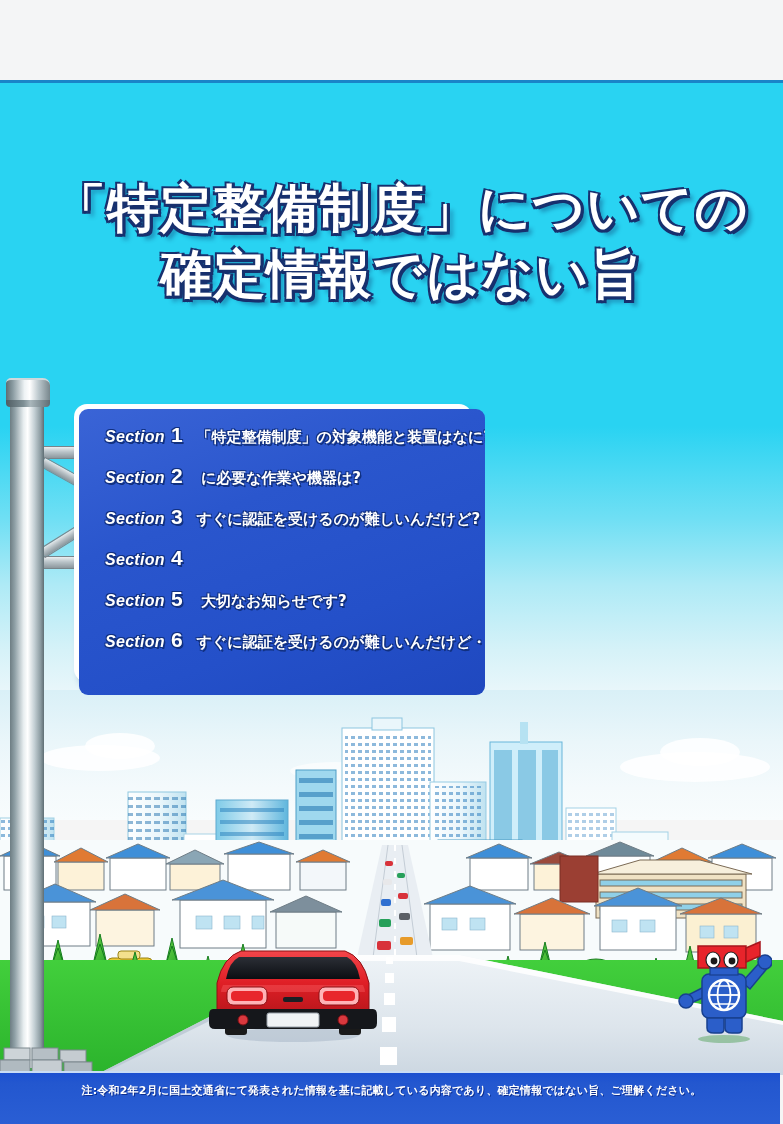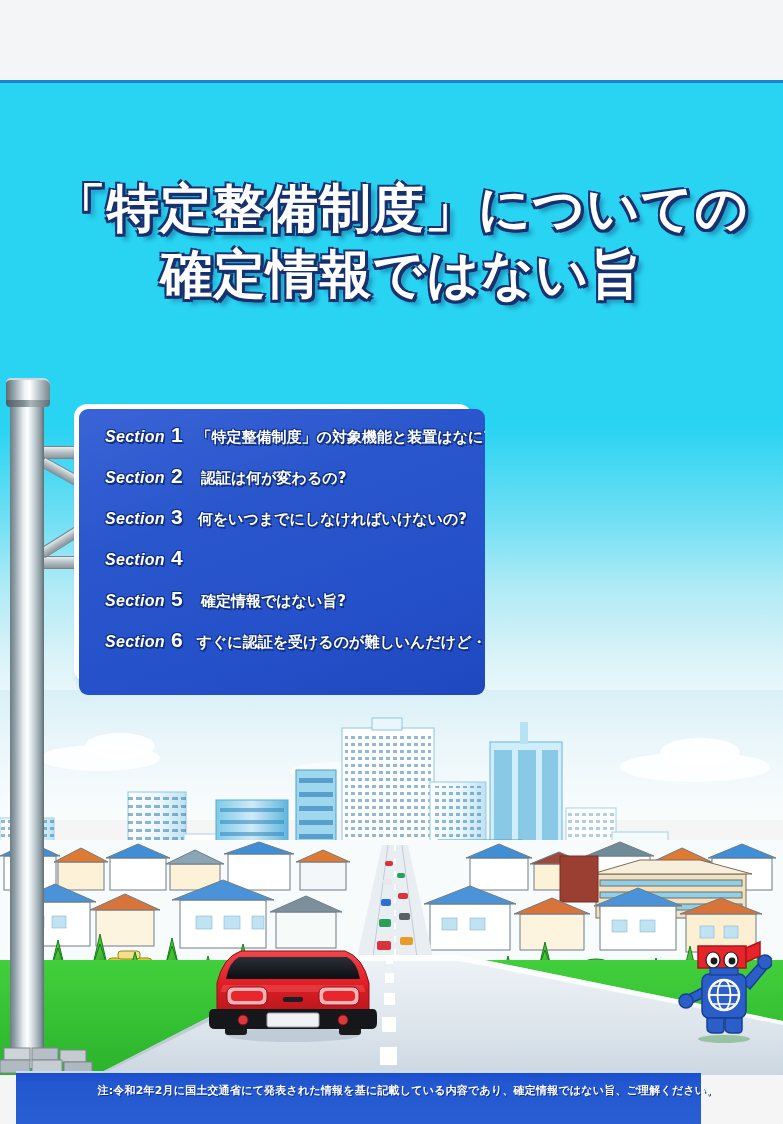--- a/index.html
+++ b/index.html
@@ -72,21 +72,21 @@
   .city{position:absolute;left:0;top:700px;width:783px;height:250px;z-index:5;}
   .suburb{position:absolute;left:0;top:840px;width:783px;height:170px;z-index:6;}
 
   
   .car{position:absolute;left:205px;top:925px;width:175px;height:120px;z-index:22;}
 
   
   .mascot{position:absolute;left:676px;top:932px;width:96px;height:112px;z-index:23;}
 
   
-  .footer{position:absolute;left:16px;bottom:0;width:685px;height:51px;z-index:45;
+  .footer{position:absolute;left:0;bottom:0;width:780px;height:51px;z-index:45;
     background:linear-gradient(180deg,#1b4fd0 0%,#2357cf 20%,#2a5ed4 100%);
     border-top:2px solid #c9dcf5;}
   .footer-text{position:absolute;left:0;top:10px;width:783px;text-align:center;
     font-family:"DejaVu Sans","Liberation Sans",sans-serif;font-weight:bold;font-size:11px;
     color:#ffffff;letter-spacing:.2px;white-space:nowrap;
     text-shadow:1px 1px 0 #0d2f8f;}
 </style>
 </head>
 <body>
 
@@ -492,38 +492,38 @@
 
         <div class="row">
           <span class="sec-label">Section</span>
           <span class="sec-num">1</span>
           <span class="sec-text">「特定整備制度」の対象機能と装置はなに?</span>
         </div>
 
         <div class="row">
           <span class="sec-label">Section</span>
           <span class="sec-num">2</span>
-          <span class="sec-text">認証は何が変わるの?</span>
+          <span class="sec-text">に必要な作業や機器は?</span>
         </div>
 
         <div class="row">
           <span class="sec-label">Section</span>
           <span class="sec-num">3</span>
-          <span class="sec-text">何をいつまでにしなければいけないの?</span>
+          <span class="sec-text">すぐに認証を受けるのが難しいんだけど?</span>
         </div>
 
         <div class="row">
           <span class="sec-label">Section</span>
           <span class="sec-num">4</span>
         </div>
 
         <div class="row">
           <span class="sec-label">Section</span>
           <span class="sec-num">5</span>
-          <span class="sec-text">確定情報ではない旨?</span>
+          <span class="sec-text">大切なお知らせです?</span>
         </div>
 
         <div class="row">
           <span class="sec-label">Section</span>
           <span class="sec-num">6</span>
           <span class="sec-text">すぐに認証を受けるのが難しいんだけど・・・</span>
         </div>
 
       </div>
     </div>

